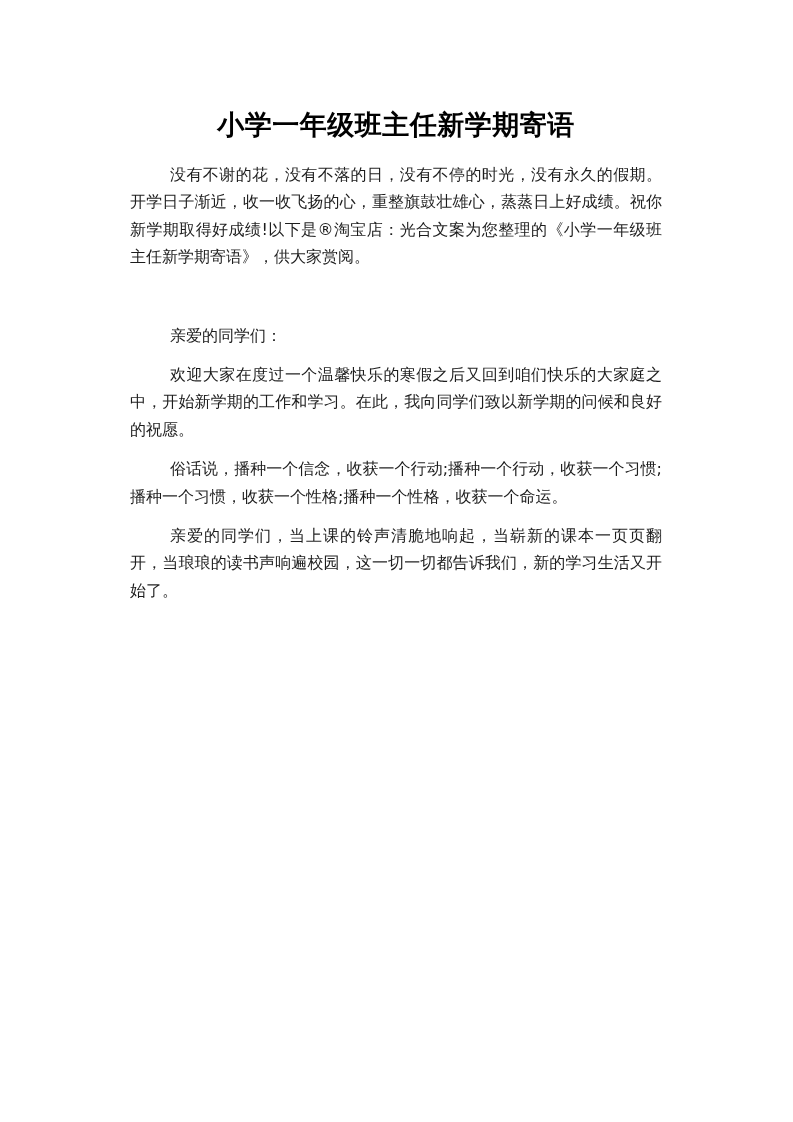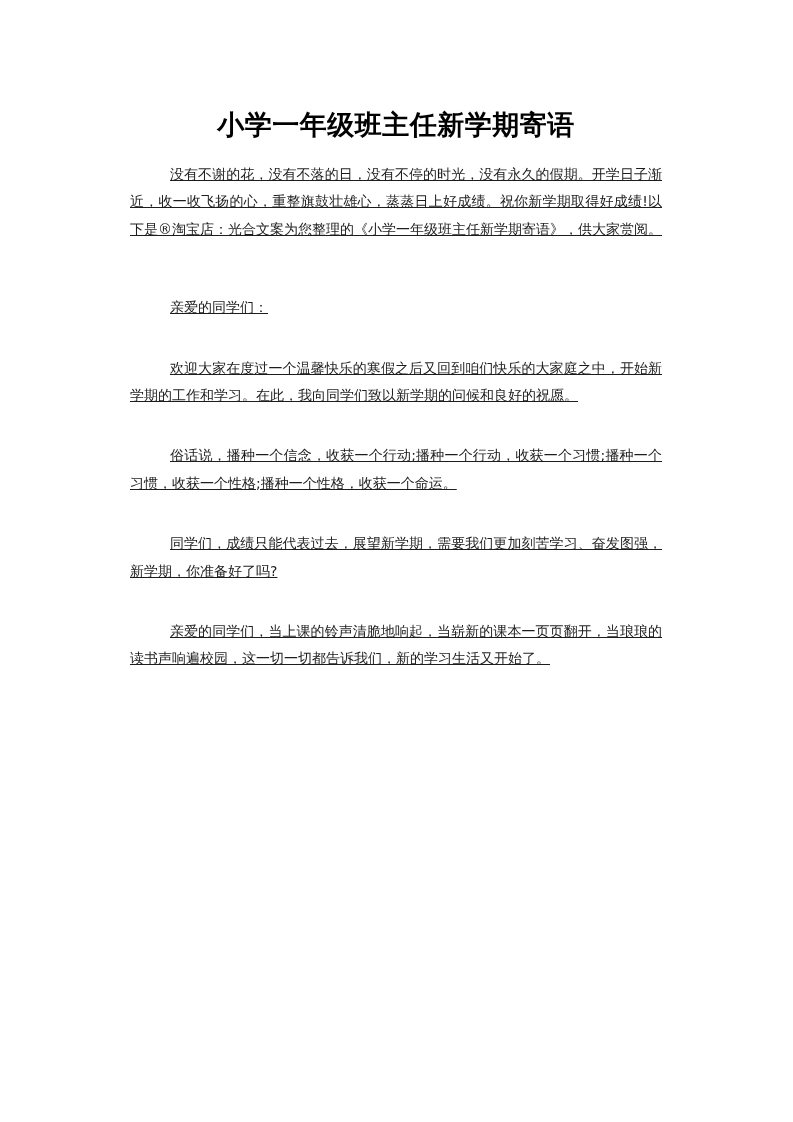--- a/index.html
+++ b/index.html
@@ -23,52 +23,50 @@
     margin: 106px 0 0 0;
     font-size: 27px;
     line-height: 38px;
     font-weight: 700;
     text-align: center;
     color: #000000;
     letter-spacing: 0.5px;
   }
   .para {
     margin: 0;
-    font-size: 14px;
+    font-size: 16px;
     line-height: 27.4px;
     text-align: justify;
     text-indent: 40px;
     word-break: break-all;
-    text-decoration: underline;
   }
   .intro-para {
     margin-top: 17px;
   }
   .salutation {
     margin-top: 51px;
   }
   .body-para {
-    margin-top: 33px;
+    margin-top: 12px;
   }
 </style>
 </head>
 <body>
 
 <main class="page">
 
   <h1 class="doc-title">小学一年级班主任新学期寄语</h1>
 
   <p class="para intro-para">没有不谢的花，没有不落的日，没有不停的时光，没有永久的假期。开学日子渐近，收一收飞扬的心，重整旗鼓壮雄心，蒸蒸日上好成绩。祝你新学期取得好成绩!以下是®淘宝店：光合文案为您整理的《小学一年级班主任新学期寄语》，供大家赏阅。</p>
 
   <p class="para salutation">亲爱的同学们：</p>
 
   <p class="para body-para">欢迎大家在度过一个温馨快乐的寒假之后又回到咱们快乐的大家庭之中，开始新学期的工作和学习。在此，我向同学们致以新学期的问候和良好的祝愿。</p>
 
 
 
   <p class="para body-para">俗话说，播种一个信念，收获一个行动;播种一个行动，收获一个习惯;播种一个习惯，收获一个性格;播种一个性格，收获一个命运。</p>
 
-  <p class="para body-para">同学们，成绩只能代表过去，展望新学期，需要我们更加刻苦学习、奋发图强，新学期，你准备好了吗?</p>
 
   <p class="para body-para">亲爱的同学们，当上课的铃声清脆地响起，当崭新的课本一页页翻开，当琅琅的读书声响遍校园，这一切一切都告诉我们，新的学习生活又开始了。</p>
 
 
 </main>
 
 </body></html>

